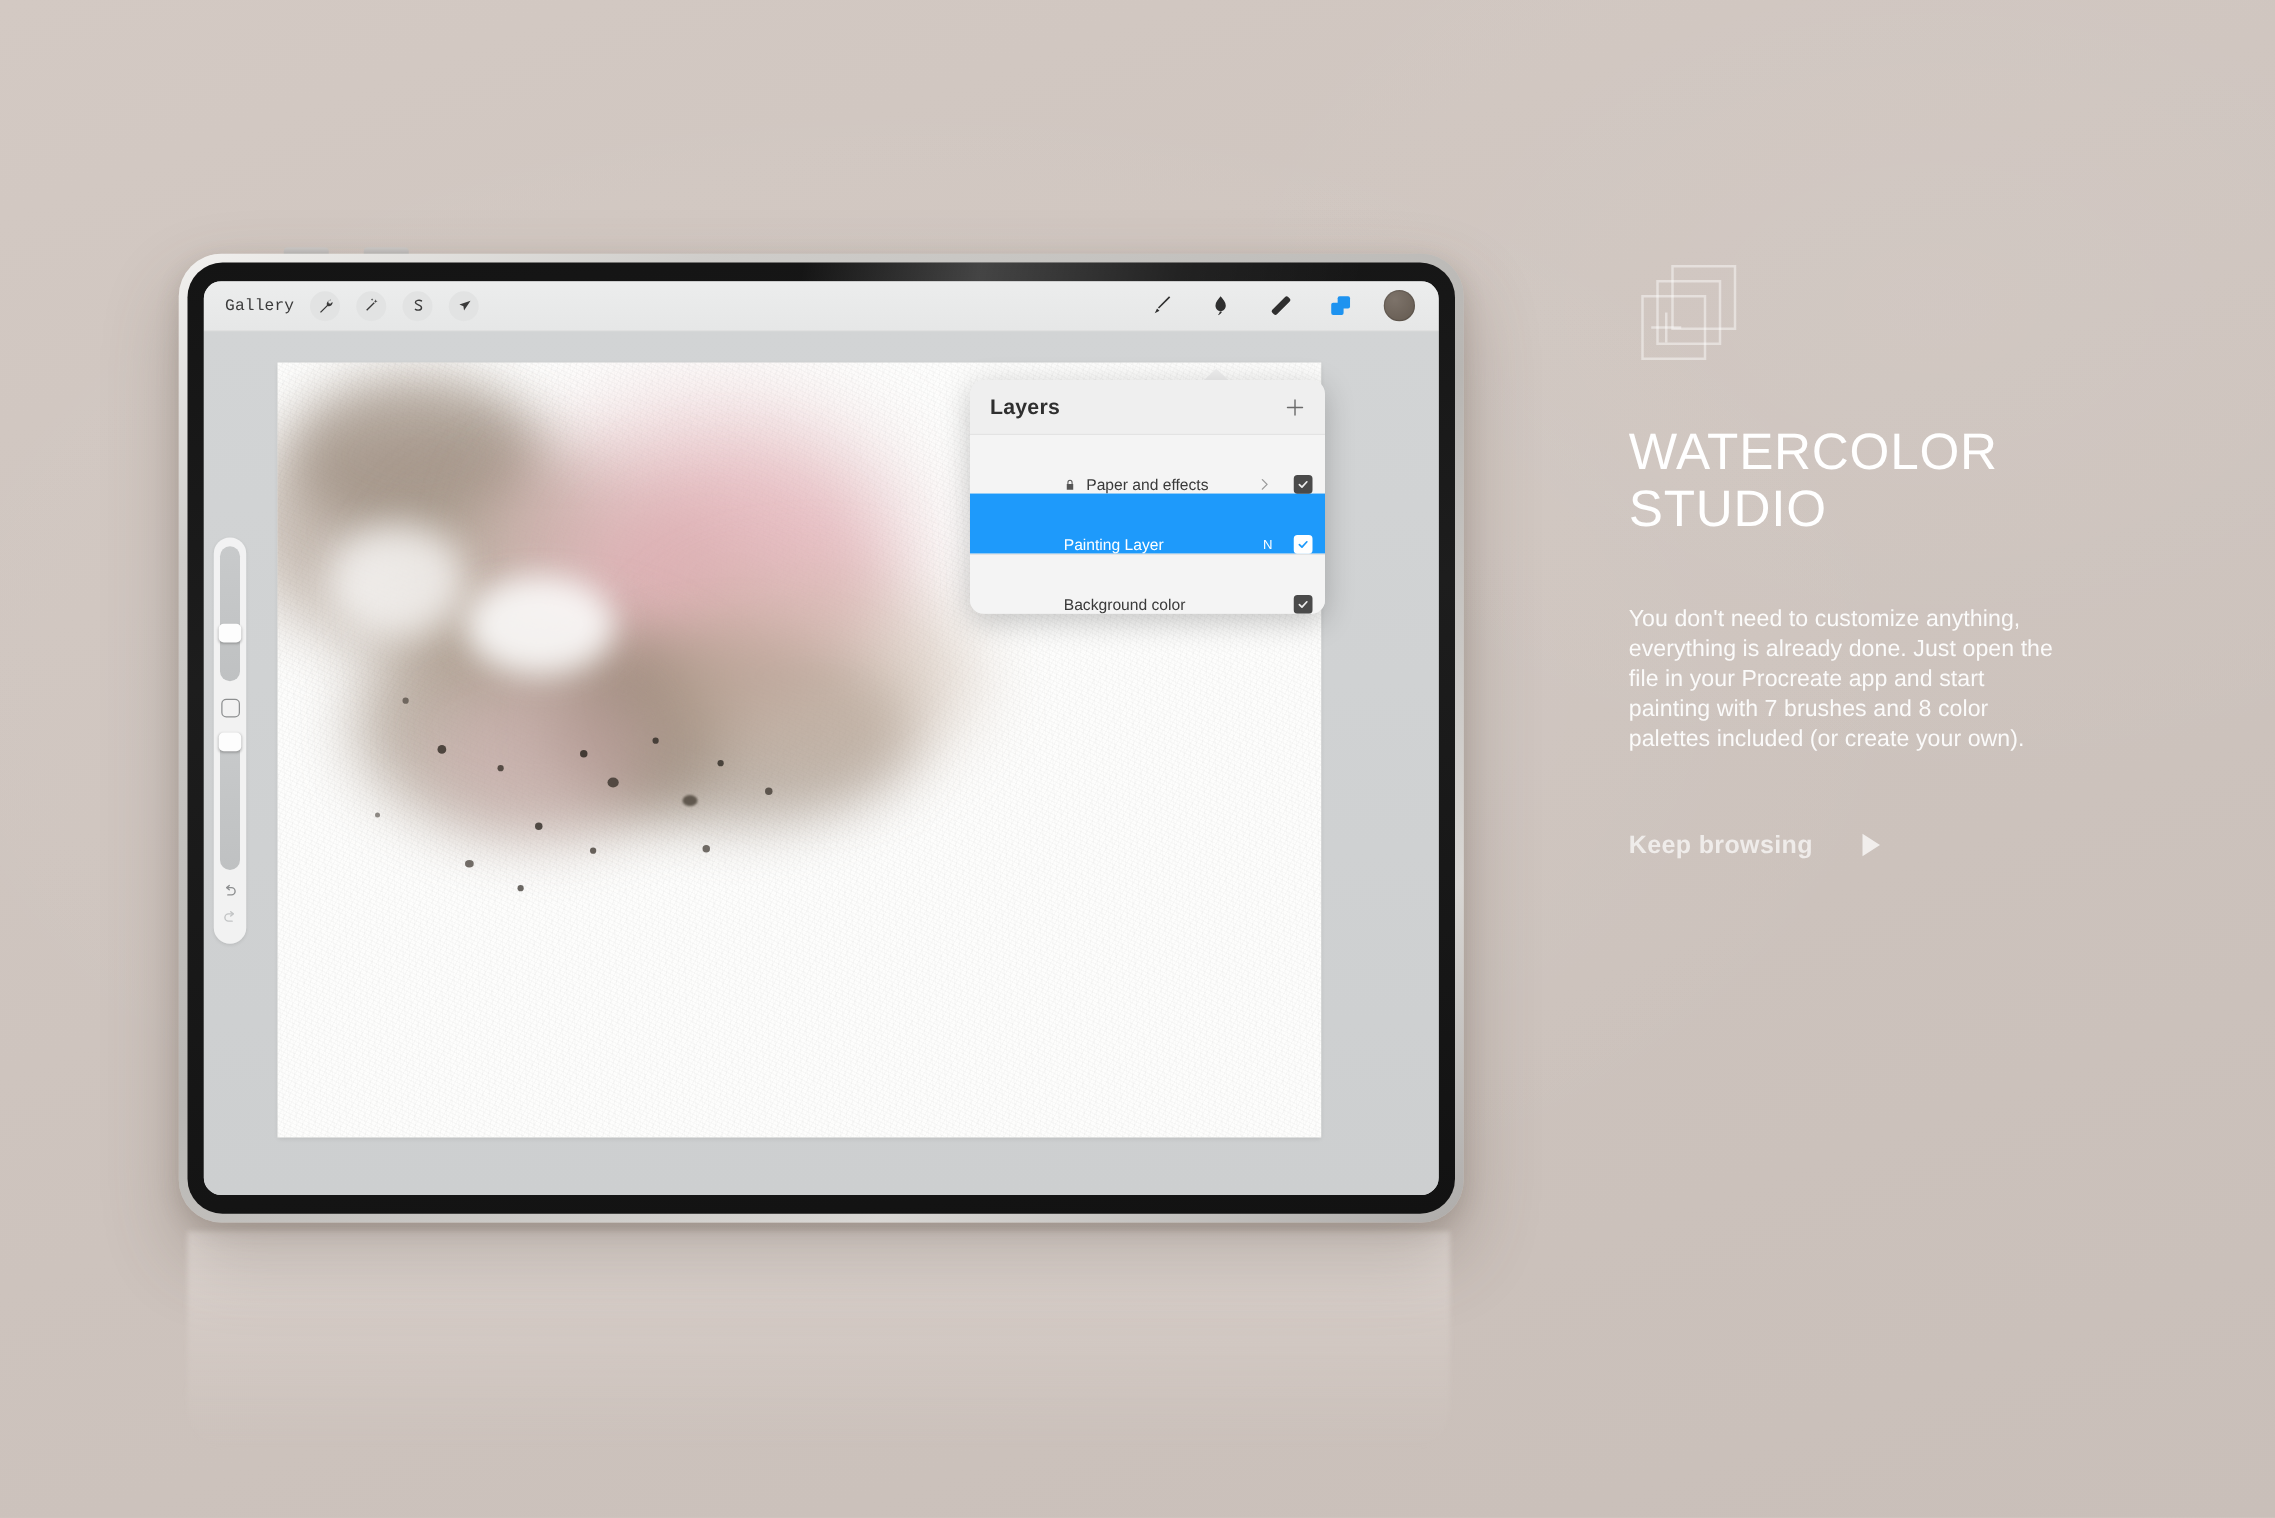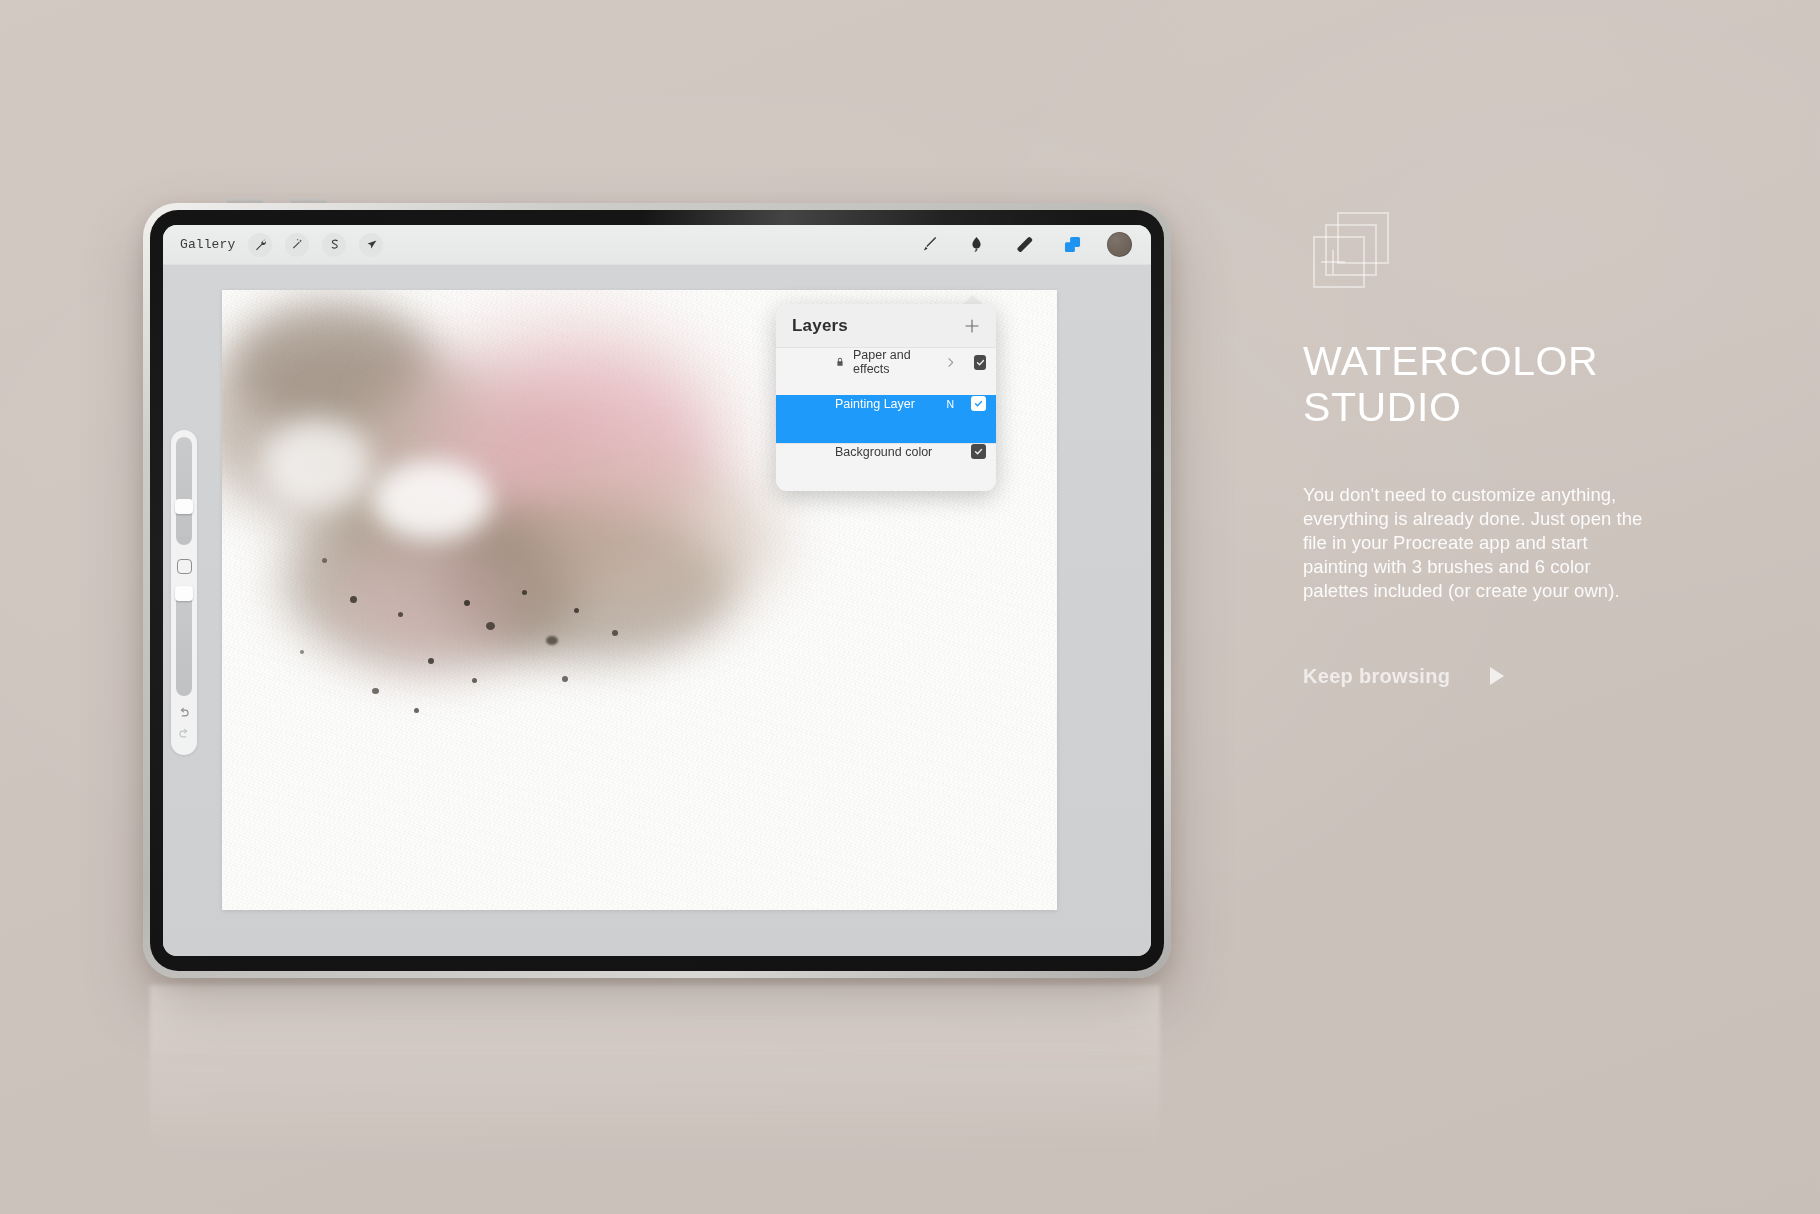--- a/index.html
+++ b/index.html
@@ -157,21 +157,21 @@
   .sidebar-icon {
     color: #8d8f90; margin-top: 10px;
     display: flex; align-items: center; justify-content: center;
   }
   .sidebar-icon.dim { color: #c2c4c5; margin-top: 7px; }
 
   
   .layers-panel {
     position: absolute;
     left: 613px; top: 39px;
-    width: 220px;
+    width: 284px;
     background: #efefef;
     border-radius: 11px;
     box-shadow: 0 6px 24px rgba(0,0,0,0.22);
     overflow: hidden;
     z-index: 5;
   }
   .layers-caret {
     position: absolute; left: 798px; top: 30px;
     width: 0; height: 0;
     border-left: 12px solid transparent;
@@ -179,24 +179,25 @@
     border-bottom: 11px solid #efefef;
     z-index: 5;
   }
   .layers-head {
     display: flex; align-items: center; justify-content: space-between;
     padding: 12px 15px 11px 16px;
   }
   .layers-title { font-size: 17px; font-weight: bold; color: #2f2f2f; letter-spacing: .2px; }
   .layers-plus { color: #6a6a6a; display: flex; }
   .layer-row {
-    display: flex; align-items: flex-start;
+    display: flex; align-items: flex-end;
     background: #f4f4f4;
     border-top: 1px solid #e3e3e3;
     height: 48px;
+    gap: 16px;
   }
   .layer-row.selected { background: #1e9afb; border-top-color: #1e9afb; }
   .layer-thumb {
     width: 47px; flex: 0 0 47px;
     background: #fff;
     position: relative; overflow: hidden;
   }
   .layer-row.selected .layer-thumb { box-shadow: inset 0 0 0 2px #1e9afb; border-radius: 2px; }
   .thumb-mini {
     position: absolute; inset: 0;
@@ -505,19 +506,19 @@
     <div class="stack-plus-h"></div>
     <div class="stack-plus-v"></div>
   </div>
 
   <div class="headline">
     <div>WATERCOLOR</div>
     <div>STUDIO</div>
   </div>
 
 
-  <p class="paragraph">You don't need to customize anything, everything is already done. Just open the file in your Procreate app and start painting with 3 brushes and 6 color palettes included (or create your own).</p>
+  <p class="paragraph">You don't need to customize anything, everything is already done. Just open the file in your Procreate app and start painting with 7 brushes and 8 color palettes included (or create your own).</p>
 
   <div class="cta">
     <span class="cta-label">Keep browsing</span>
     <span class="cta-arrow"></span>
   </div>
 </div>
 
 </body></html>

